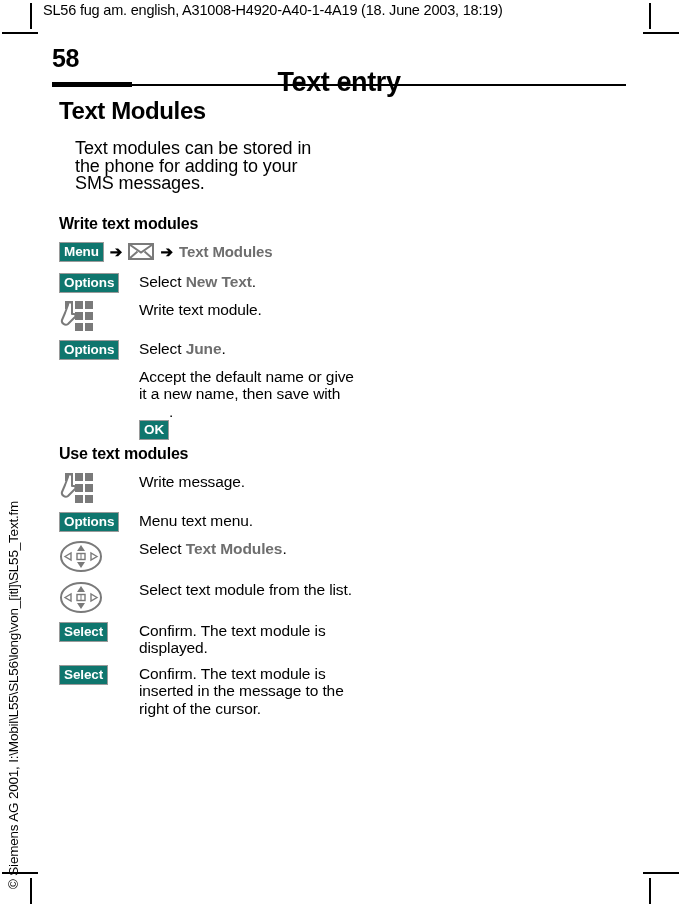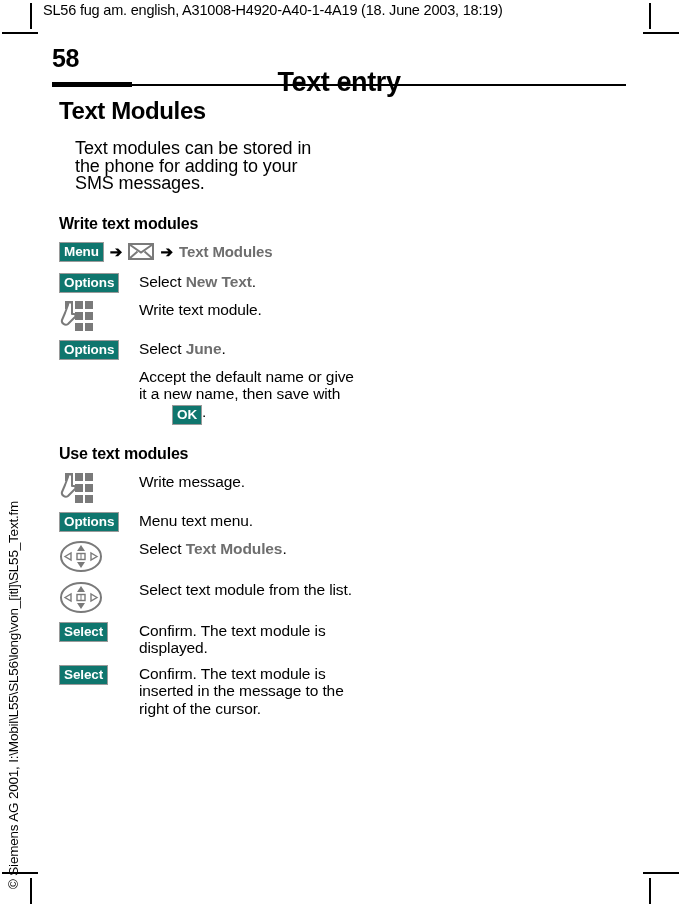--- a/index.html
+++ b/index.html
@@ -188,22 +188,21 @@
     letter-spacing: -0.1px;
     padding: 1px 4px 2px 4px;
     line-height: 15px;
     border: 1px solid #9a9a9a;
     box-sizing: border-box;
     white-space: nowrap;
   }
   .softkey-inline {
     vertical-align: baseline;
     position: relative;
-    top: 2px;
-    margin-left: 33px;
+    top: 17px;
   }
 
   
   .menu-name {
     font-weight: bold;
     color: #6e6e6e;
   }
 
   
   .icon-envelope { display: block; }

